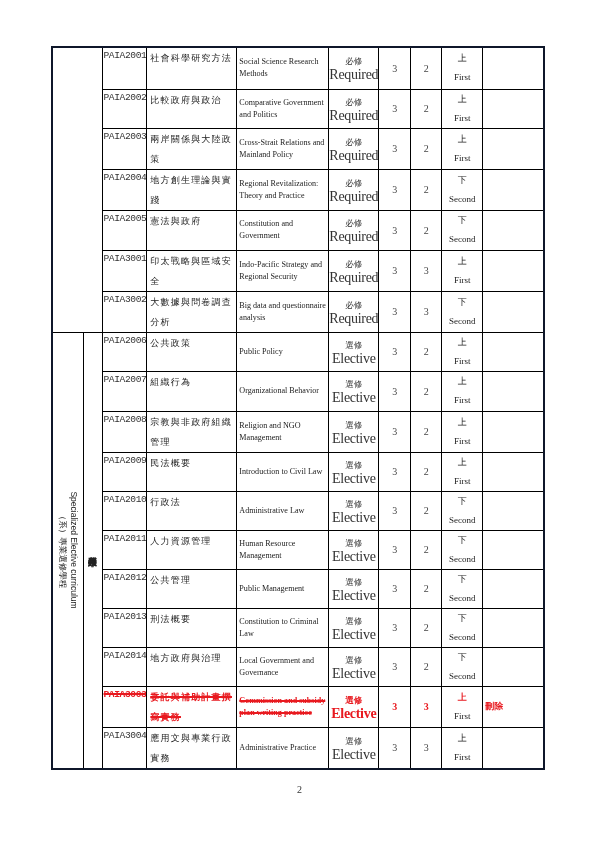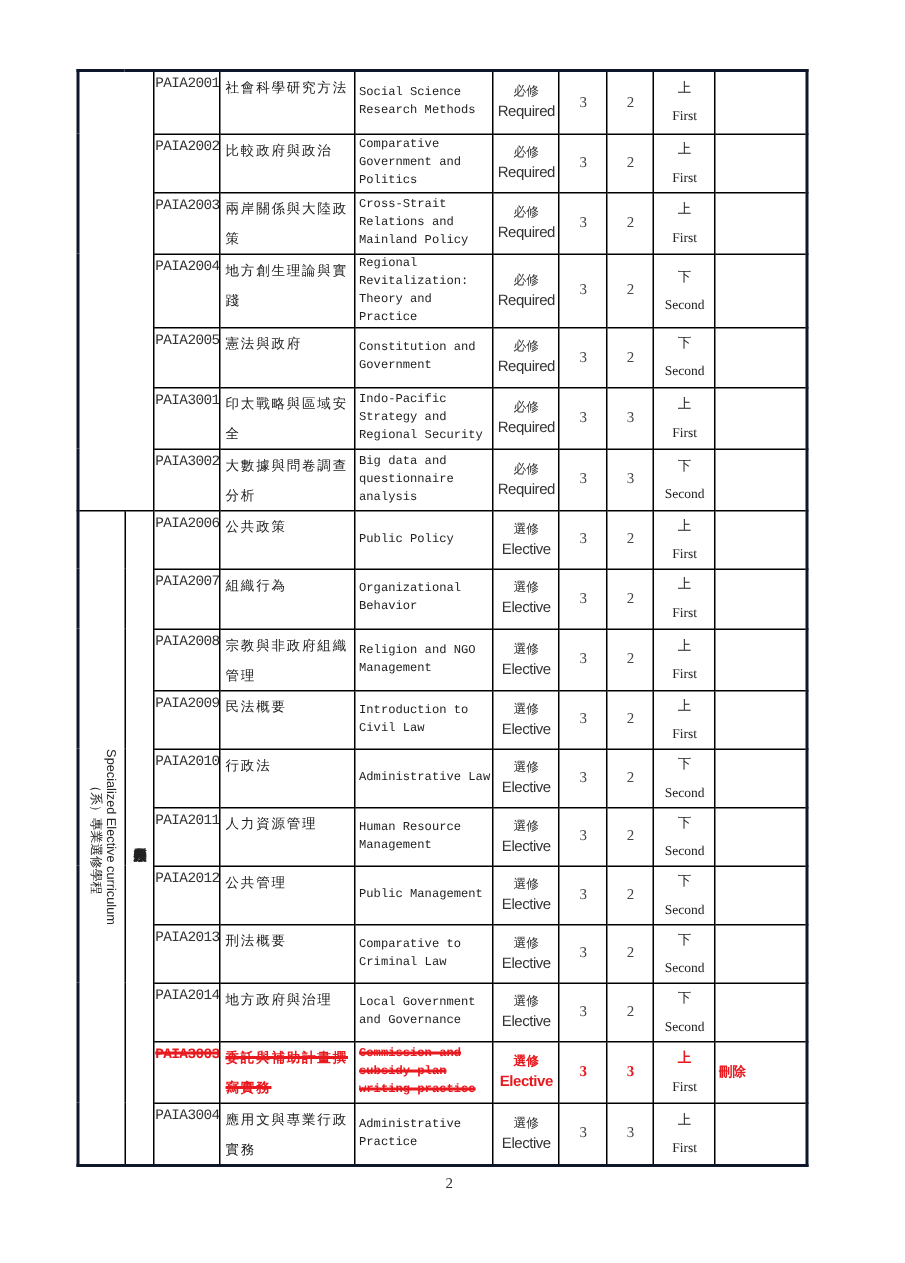--- a/index.html
+++ b/index.html
@@ -1,24 +1,24 @@
 <!DOCTYPE html>
 <html><head>
 <meta charset="utf-8">
 <style>
   html, body { margin:0; padding:0; background:#fff; }
   body { width:603px; height:842px; position:relative; overflow:hidden; font-family:"DejaVu Serif", serif; color:#222; }
   table.curr { position:absolute; left:51px; top:46px; border-collapse:collapse; table-layout:fixed; border:2px solid #0f172a; }
   table.curr td { border:1px solid #000; padding:0; vertical-align:top; overflow:hidden; }
   .code { font-family:"Liberation Mono", monospace; font-size:9.6px; letter-spacing:-0.4px; padding:2px 0 0 1px !important; white-space:nowrap; color:#333; }
   .zh { font-family:Liberation Sans, sans-serif; font-size:9px; line-height:20px; padding:0 2px 0 3px !important; letter-spacing:1.2px; color:#222; }
-  .en { font-family:Liberation Mono, monospace; font-size:8.1px; line-height:12px; padding:0 1px 0 2px !important; vertical-align:middle !important; color:#222; }
+  .en { font-family:Liberation Serif, serif; font-size:8.1px; line-height:12px; padding:0 1px 0 2px !important; vertical-align:middle !important; color:#222; }
   .type { text-align:center; vertical-align:middle !important; line-height:13px; }
   .type .t-zh { display:block; font-size:8.5px; color:#333; }
-  .type .t-en { display:block; font-family:Liberation Sans, sans-serif; font-size:10px; color:#333; letter-spacing:-0.3px; }
+  .type .t-en { display:block; font-family:Liberation Serif, serif; font-size:14px; color:#333; letter-spacing:-0.3px; }
   .num { text-align:center; vertical-align:middle !important; font-family:"Liberation Serif", serif; font-size:10px; color:#444; }
   .sem { text-align:center; vertical-align:middle !important; font-family:"Liberation Serif", serif; font-size:9px; line-height:19px; color:#222; }
   .note { vertical-align:middle !important; }
   .strike { text-decoration:line-through; text-decoration-thickness:2px; color:#e8191f; font-weight:bold; }
   .red { color:#e8191f !important; font-weight:bold; }
   .vert-group { position:relative; }
   .rot-wrap { position:absolute; left:50%; top:50%; transform:translate(-50%,-50%) rotate(90deg); white-space:nowrap; text-align:center; }
   .rot-en { display:block; font-family:"Liberation Sans", sans-serif; font-size:8.5px; line-height:10px; color:#222; }
   .rot-zh { display:block; font-size:8.5px; line-height:12px; color:#222; }
   .vcol { writing-mode:vertical-rl; text-orientation:upright; font-size:9px; letter-spacing:0px; line-height:12px; position:absolute; left:50%; top:50%; transform:translate(-50%,-50%); color:#222; }
@@ -271,21 +271,21 @@
         <td class="num">2</td>
         <td class="sem">
           <div class="">下</div>
           <div>Second</div>
         </td>
         <td class="note" style="font-size:9px;padding-left:2px;"></td>
       </tr>
       <tr style="height: 38px;">
         <td class="code">PAIA2013</td>
         <td class="zh">刑法概要</td>
-        <td class="en">Comparative to Criminal Law</td>
+        <td class="en">Constitution to Criminal Law</td>
         <td class="type">
           <span class="t-zh">選修</span>
           <span class="t-en">Elective</span>
         </td>
         <td class="num">3</td>
         <td class="num">2</td>
         <td class="sem">
           <div class="">下</div>
           <div>Second</div>
         </td>

